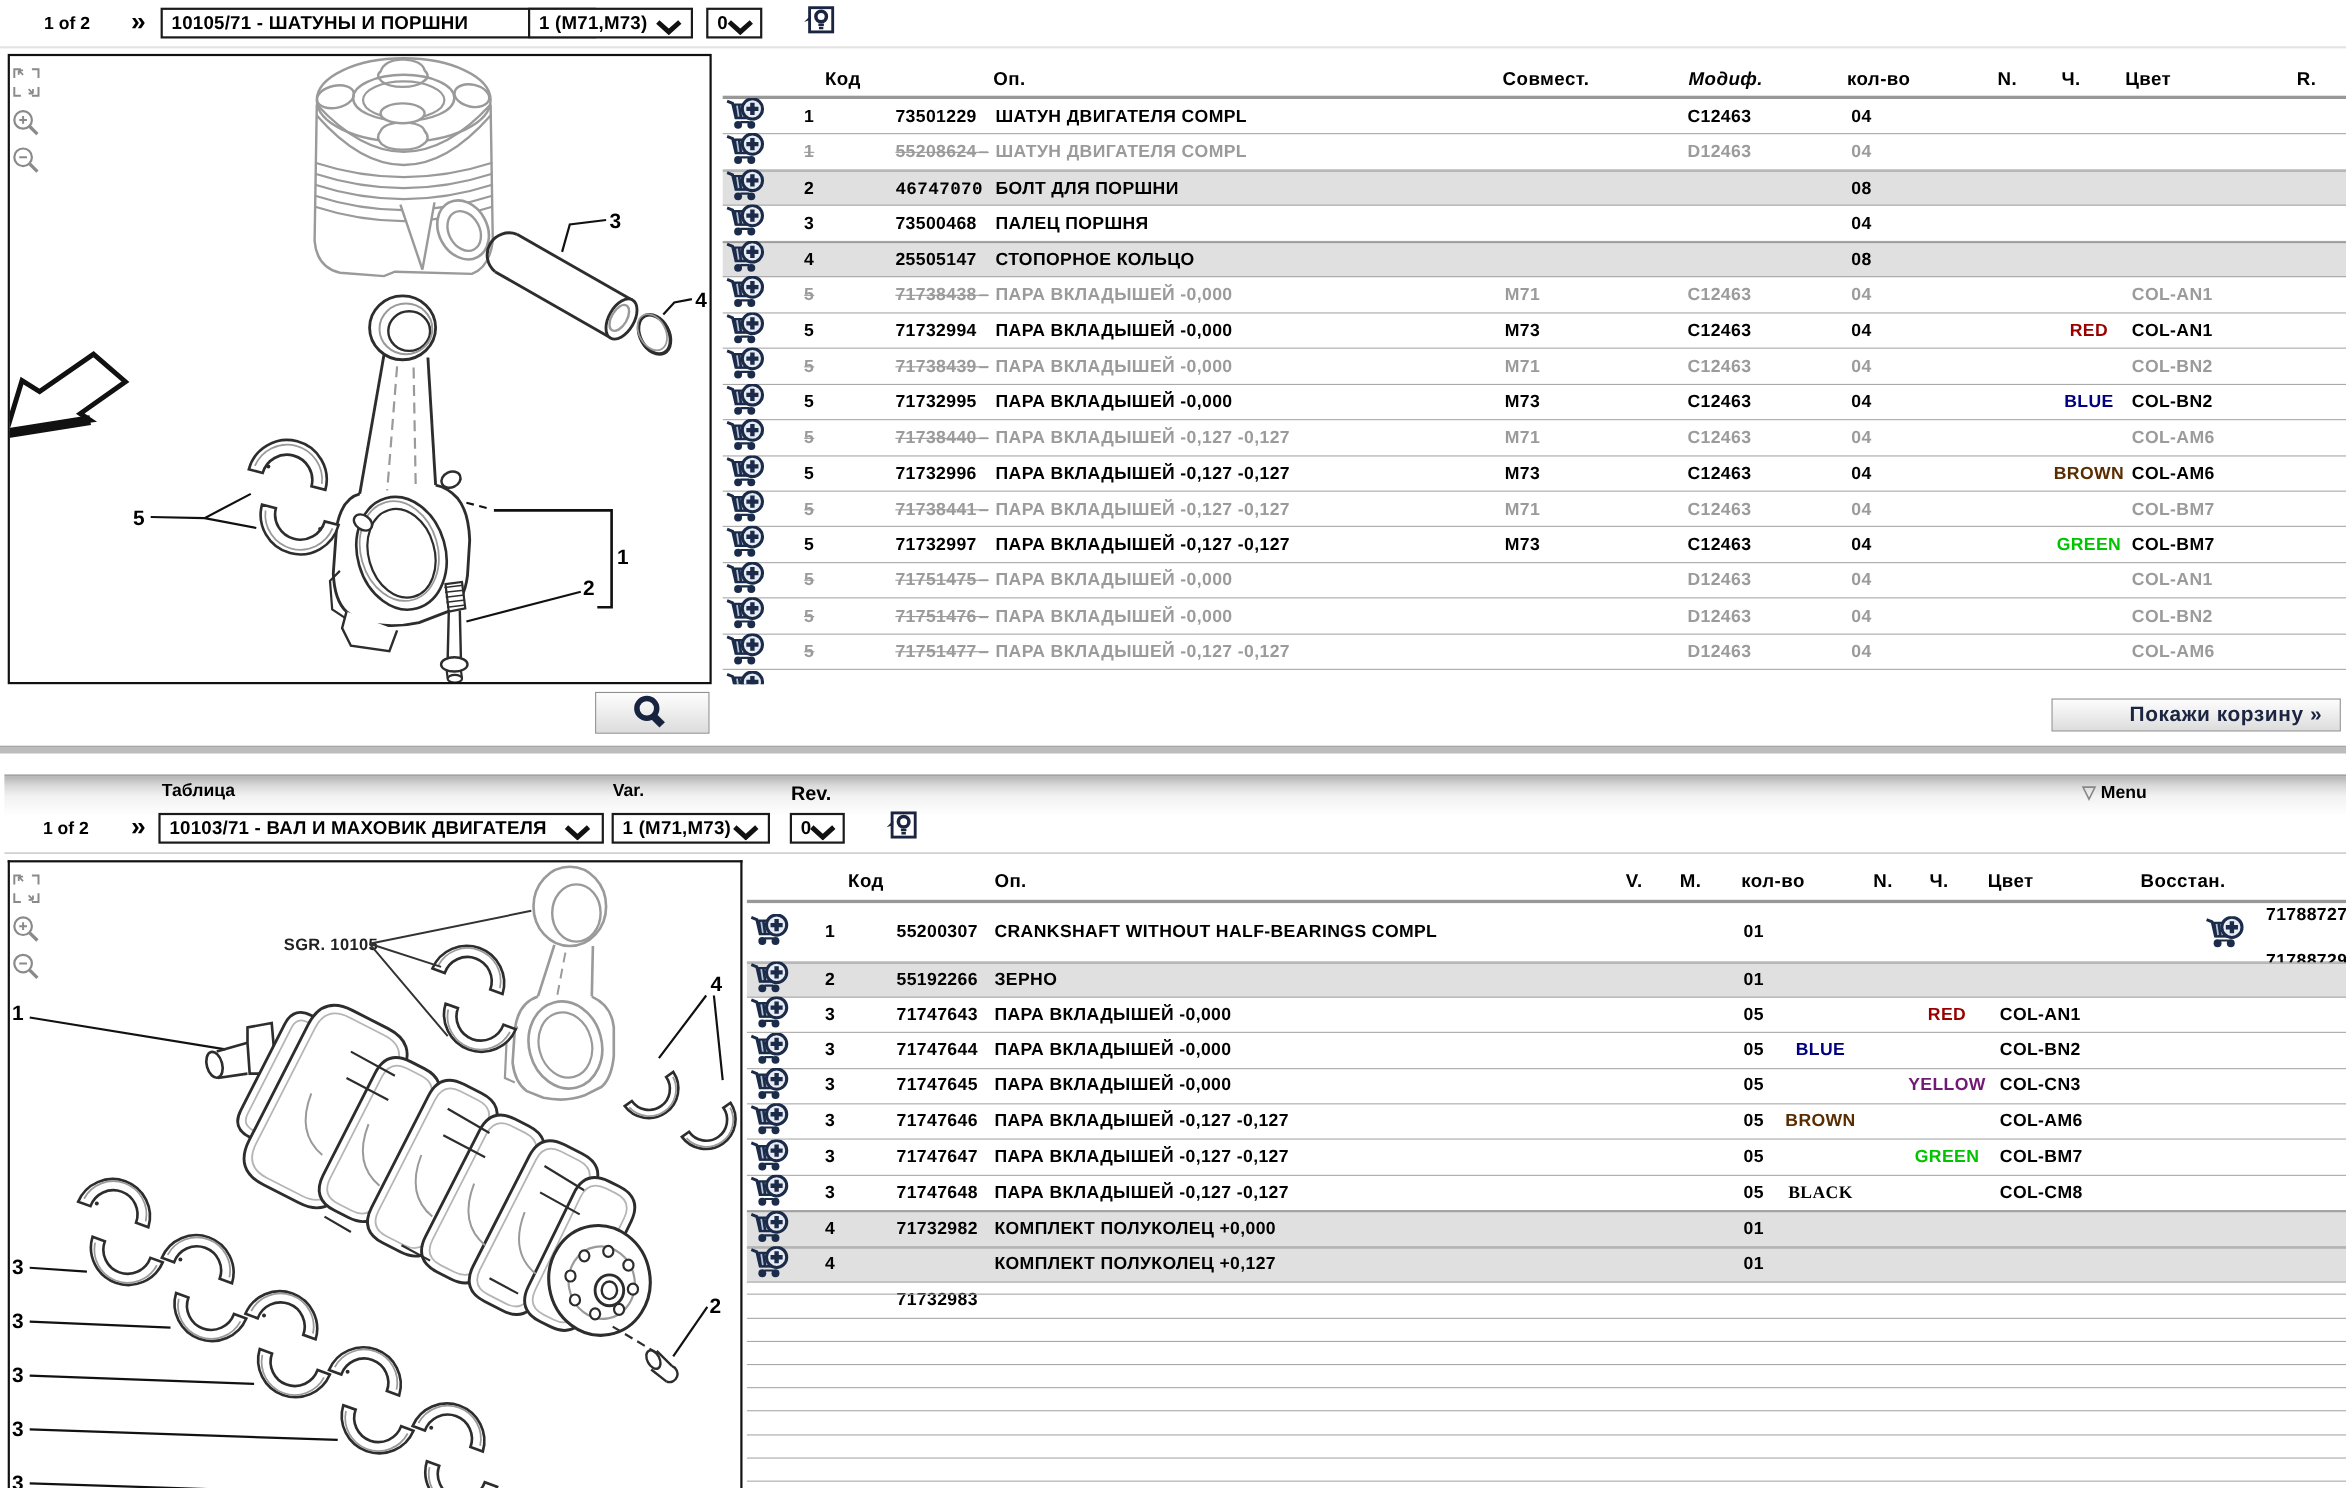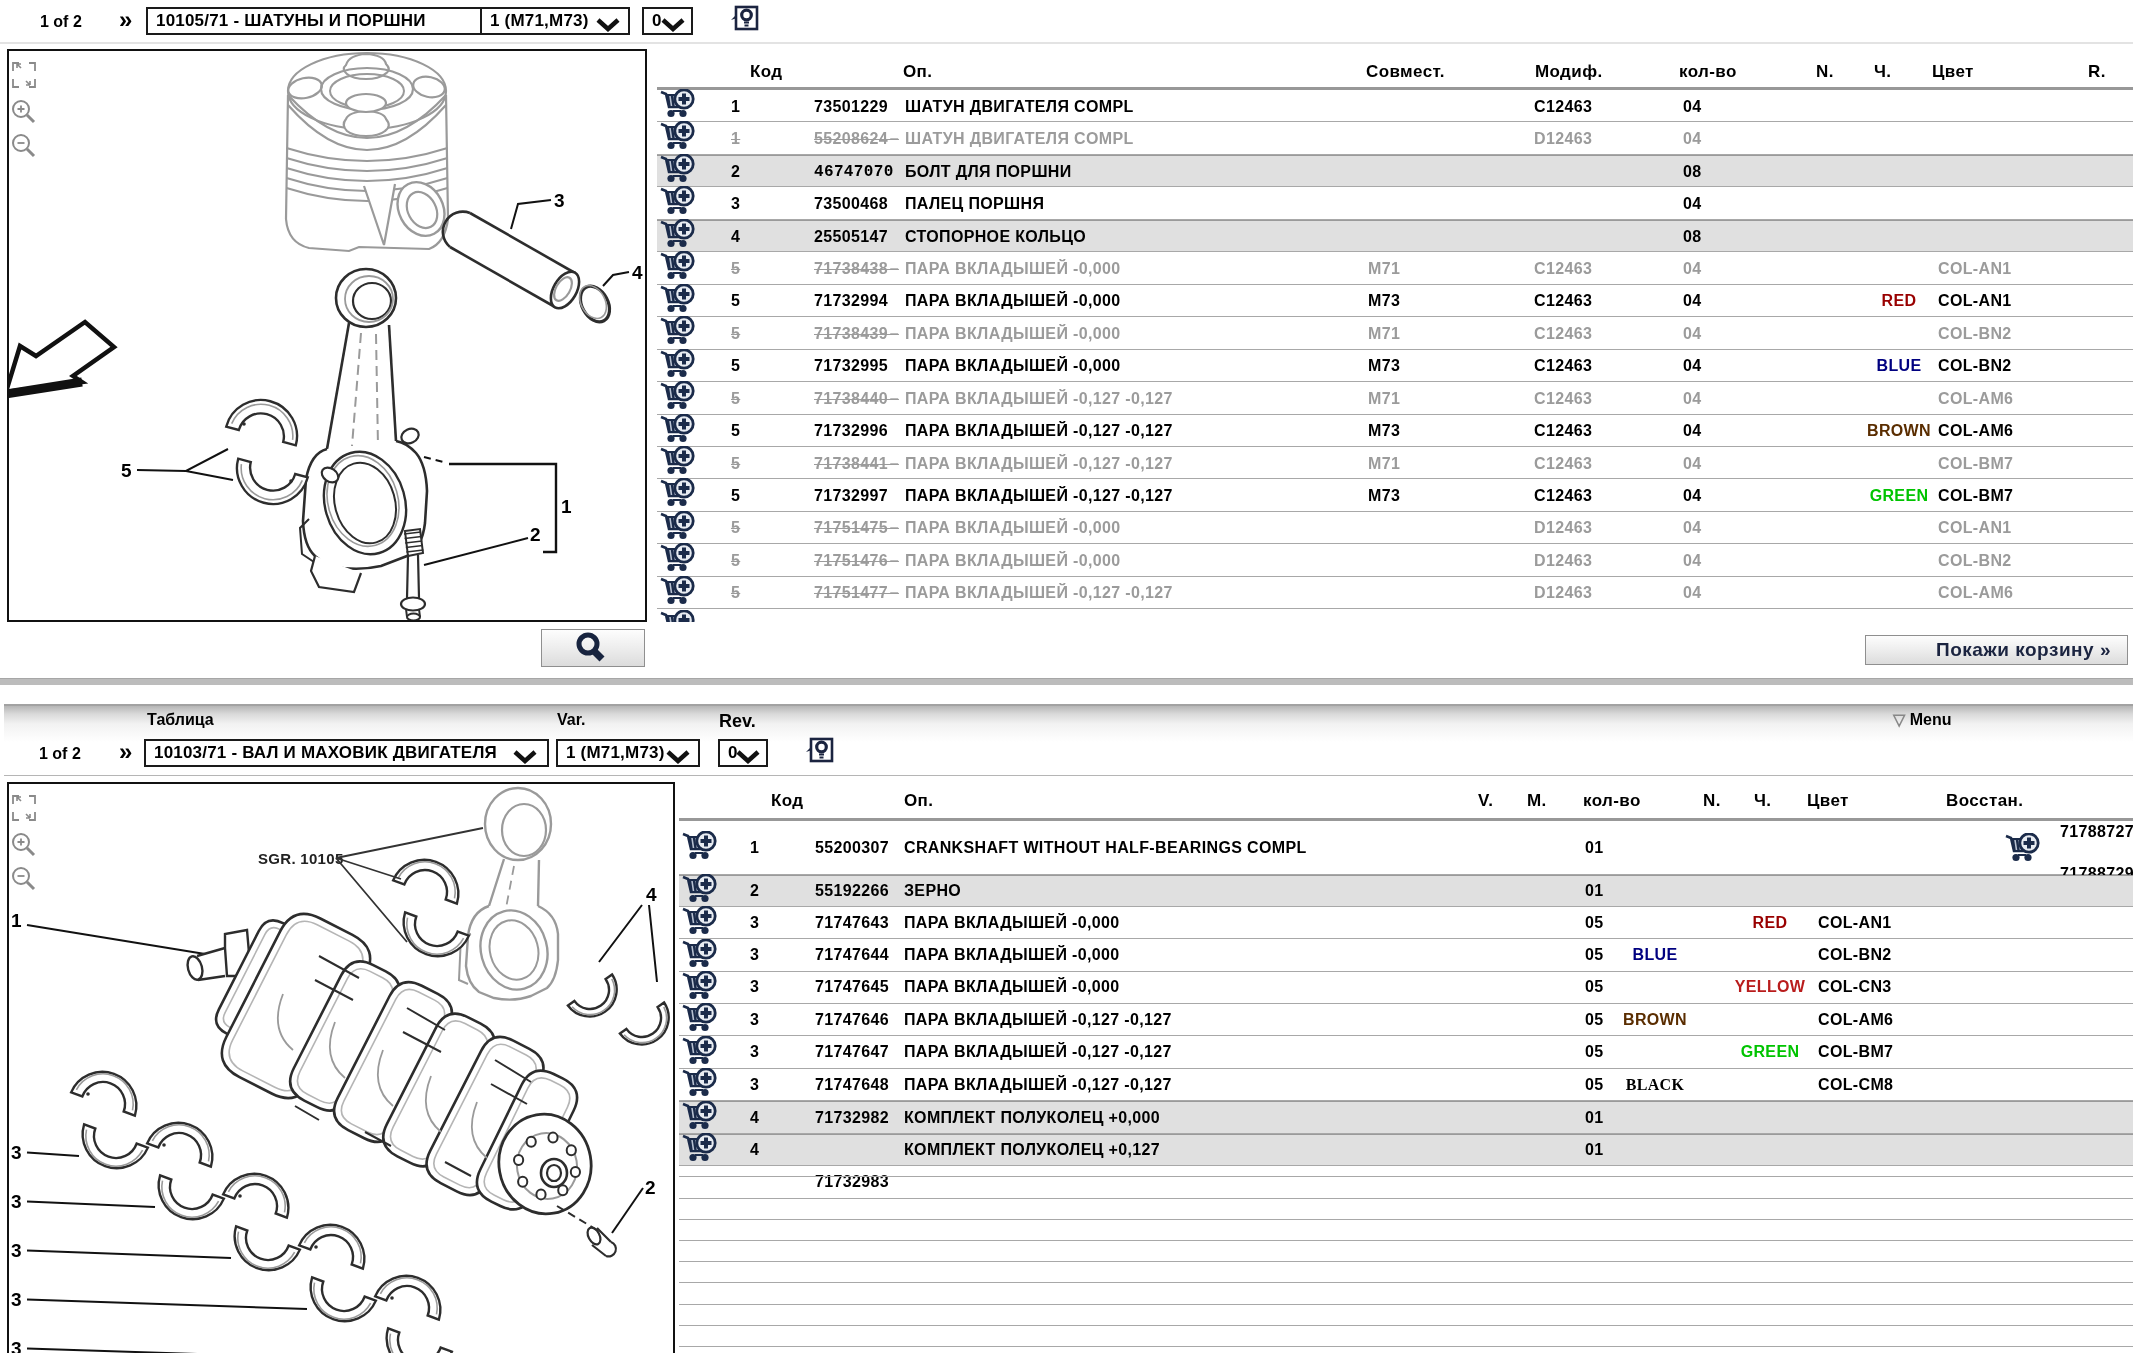--- a/index.html
+++ b/index.html
@@ -10,21 +10,21 @@
 .strike { text-decoration:line-through; }
 .selbox { position:absolute; border:2px solid #1a1a1a; background:#fff; height:28px; line-height:24px; font-size:17px; padding-left:8px; letter-spacing:0.2px; }
 .chev { position:absolute; top:9px; }
 .diagbox { position:absolute; border:2px solid #111; background:#fff; }
 .trow { position:absolute; left:657px; width:1476px; border-bottom:1px solid #a8a8a8; }
 .trow2 { position:absolute; left:679px; width:1454px; border-bottom:1px solid #a8a8a8; }
 .shade { background:#e0e0e0; border-top:1px solid #9a9a9a; }
 .cell { position:absolute; letter-spacing:0.35px; font-size:16px; white-space:nowrap; }
 .hdr { position:absolute; font-size:17px; letter-spacing:0.4px; white-space:nowrap; }
 .red { color:#990000; } .blue { color:#000080; } .brown { color:#5a2d00; }
-.green { color:#00c400; } .yellow { color:#b91c1c; } .black { color:#000; }
+.green { color:#00c400; } .yellow { color:#701a75; } .black { color:#000; }
 .btn { position:absolute; border:1px solid #8f8f8f; background:linear-gradient(#fdfdfd,#efefef 45%,#dcdcdc); }
 </style>
 </head>
 <body>
 <div class="abs" style="left:40px;top:13px;font-size:16px;">1 of 2</div>
 <div class="abs" style="left:119px;top:6px;font-size:24px;">»</div>
 <div class="selbox" style="left:146px;top:7px;width:396px;">10105/71 - ШАТУНЫ И ПОРШНИ<svg class="chev" style="right:10px;" width="24" height="14">
       <path d="M2 2 L12 11 L22 2" stroke="#111" stroke-width="4.5" fill="none"></path>
     </svg></div>
 <div class="selbox" style="left:480px;top:7px;width:150px;">1 (M71,M73)<svg class="chev" style="right:8px;" width="24" height="14">
@@ -281,21 +281,21 @@
     <path d="M 442.9 567.6 A 34 34 0 0 1 379.1 544.4 L 390.3 548.5 A 22 22 0 0 0 431.7 563.5 Z" fill="#fff" stroke="#2d2d2d" stroke-width="2.4"></path>
     <path d="M 437.6 570.2 A 30.16 30.16 0 0 1 381.5 549.7" fill="none" stroke="#9a9a9a" stroke-width="1.6"></path>
     <circle cx="383" cy="514" r="1.8" fill="#2d2d2d"></circle>
     <text x="2" y="570.5" font-size="19" font-weight="bold" fill="#000" letter-spacing="0.5">3</text>
     <path d="M 18,564.5 L 374,576" fill="none" stroke="#111" stroke-width="2"></path>
   </svg>
 
 <div class="hdr" style="left:750px;top:62px;">Код</div>
 <div class="hdr" style="left:903px;top:62px;">Оп.</div>
 <div class="hdr" style="left:1366px;top:62px;">Совмест.</div>
-<div class="hdr" style="left:1535px;top:62px;">Модиф.</div>
+<div class="hdr" style="left:1535px;top:62px;font-style:italic;">Модиф.</div>
 <div class="hdr" style="left:1679px;top:62px;">кол-во</div>
 <div class="hdr" style="left:1816px;top:62px;">N.</div>
 <div class="hdr" style="left:1874px;top:62px;">Ч.</div>
 <div class="hdr" style="left:1932px;top:62px;">Цвет</div>
 <div class="hdr" style="left:2088px;top:62px;">R.</div>
 <div class="abs" style="left:657px;top:87px;width:1476px;height:3px;background:#989898;"></div>
 <div id="t1rows">
 <div class="trow" style="top:90.0px;height:32.45px;">
 <div class="cell " style="left:74px;top:7.5px;">1</div>
 <div class="cell " style="left:157px;top:7.5px;">73501229</div>

